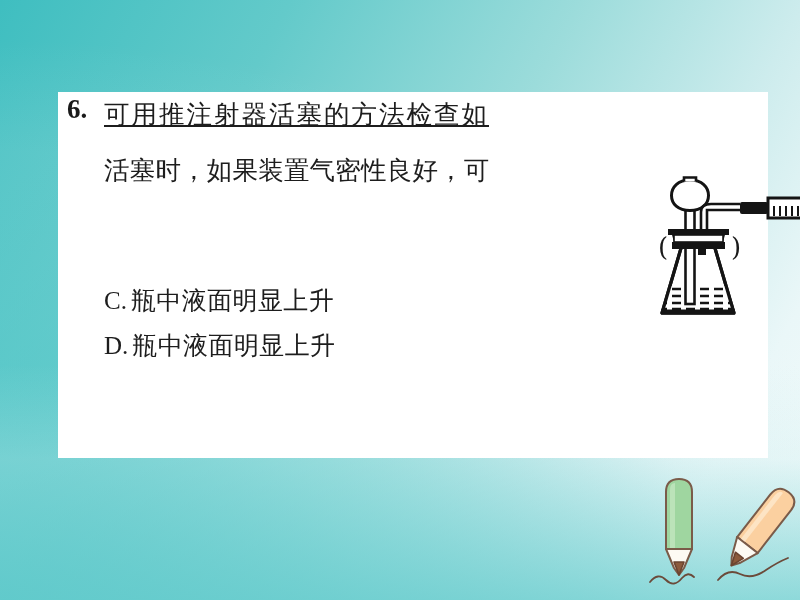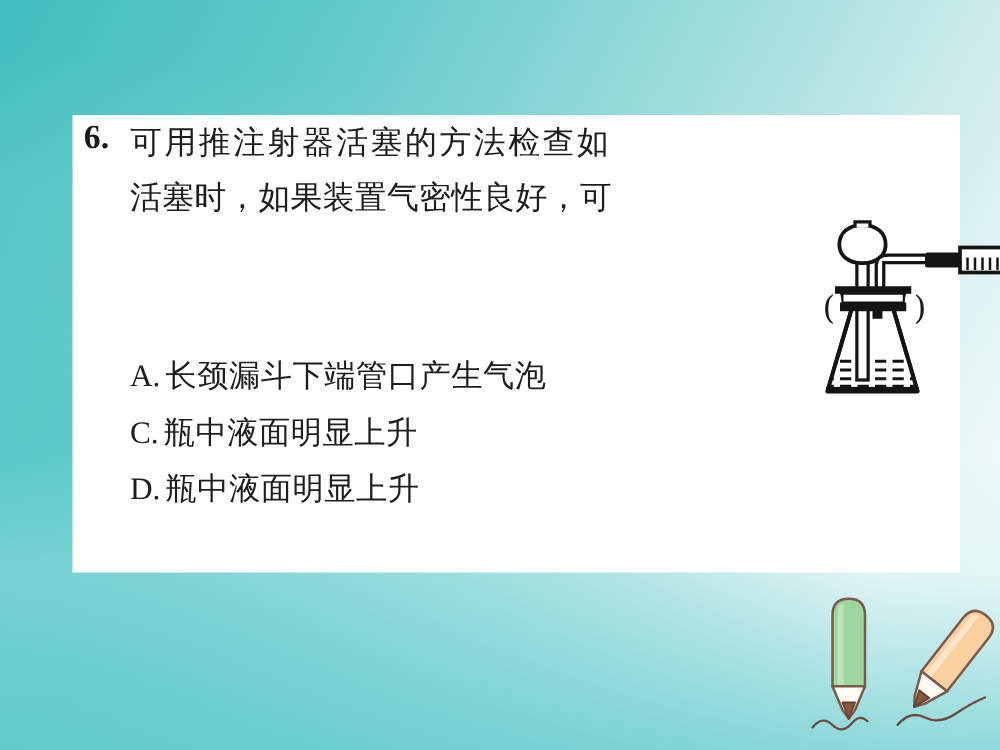--- a/index.html
+++ b/index.html
@@ -45,22 +45,22 @@
   .qbody {
     position:absolute; left:46px; top:0px; width:530px;
   }
   .qline {
     font-family:"DejaVu Serif", serif;
     font-size:25.5px; color:#1d1d1d;
     line-height:44px; height:44px;
     white-space:nowrap;
     letter-spacing:0.5px;
   }
-  .qline.wide { letter-spacing:2.0px; }
-  .qline.tight { letter-spacing:0.2px; }
+  .qline.wide { letter-spacing:2.0px;text-decoration:underline; }
+  .qline.tight { letter-spacing:0.2px;margin-top:12px; }
 
   
   .answer {
     position:absolute; left:600px; top:133px;
     font-family:"DejaVu Serif", serif;
     font-size:25px; line-height:44px; height:44px;
     color:#1d1d1d; white-space:nowrap;
   }
   .answer .paren { color:#1a1a1a; font-size:26px; }
   .answer .val {
@@ -101,23 +101,20 @@
         <div class="qline wide">可用推注射器活塞的方法检查如</div>
         <div class="qline tight">活塞时，如果装置气密性良好，可</div>
       </div>
 
       <div class="answer">
         <span class="paren">(</span><span class="val">A</span><span class="paren">)</span>
       </div>
     </div>
 
     <div class="options">
-      <div class="opt">
-        <span class="lt">A.</span><span>长颈漏斗下端管口产生气泡</span>
-      </div>
       <div class="opt">
         <span class="lt">C.</span><span>瓶中液面明显上升</span>
       </div>
       <div class="opt">
         <span class="lt">D.</span><span>瓶中液面明显上升</span>
       </div>
     </div>
 
     <div id="figure">
       <svg width="175" height="152" viewBox="0 0 175 152" xmlns="http://www.w3.org/2000/svg">

